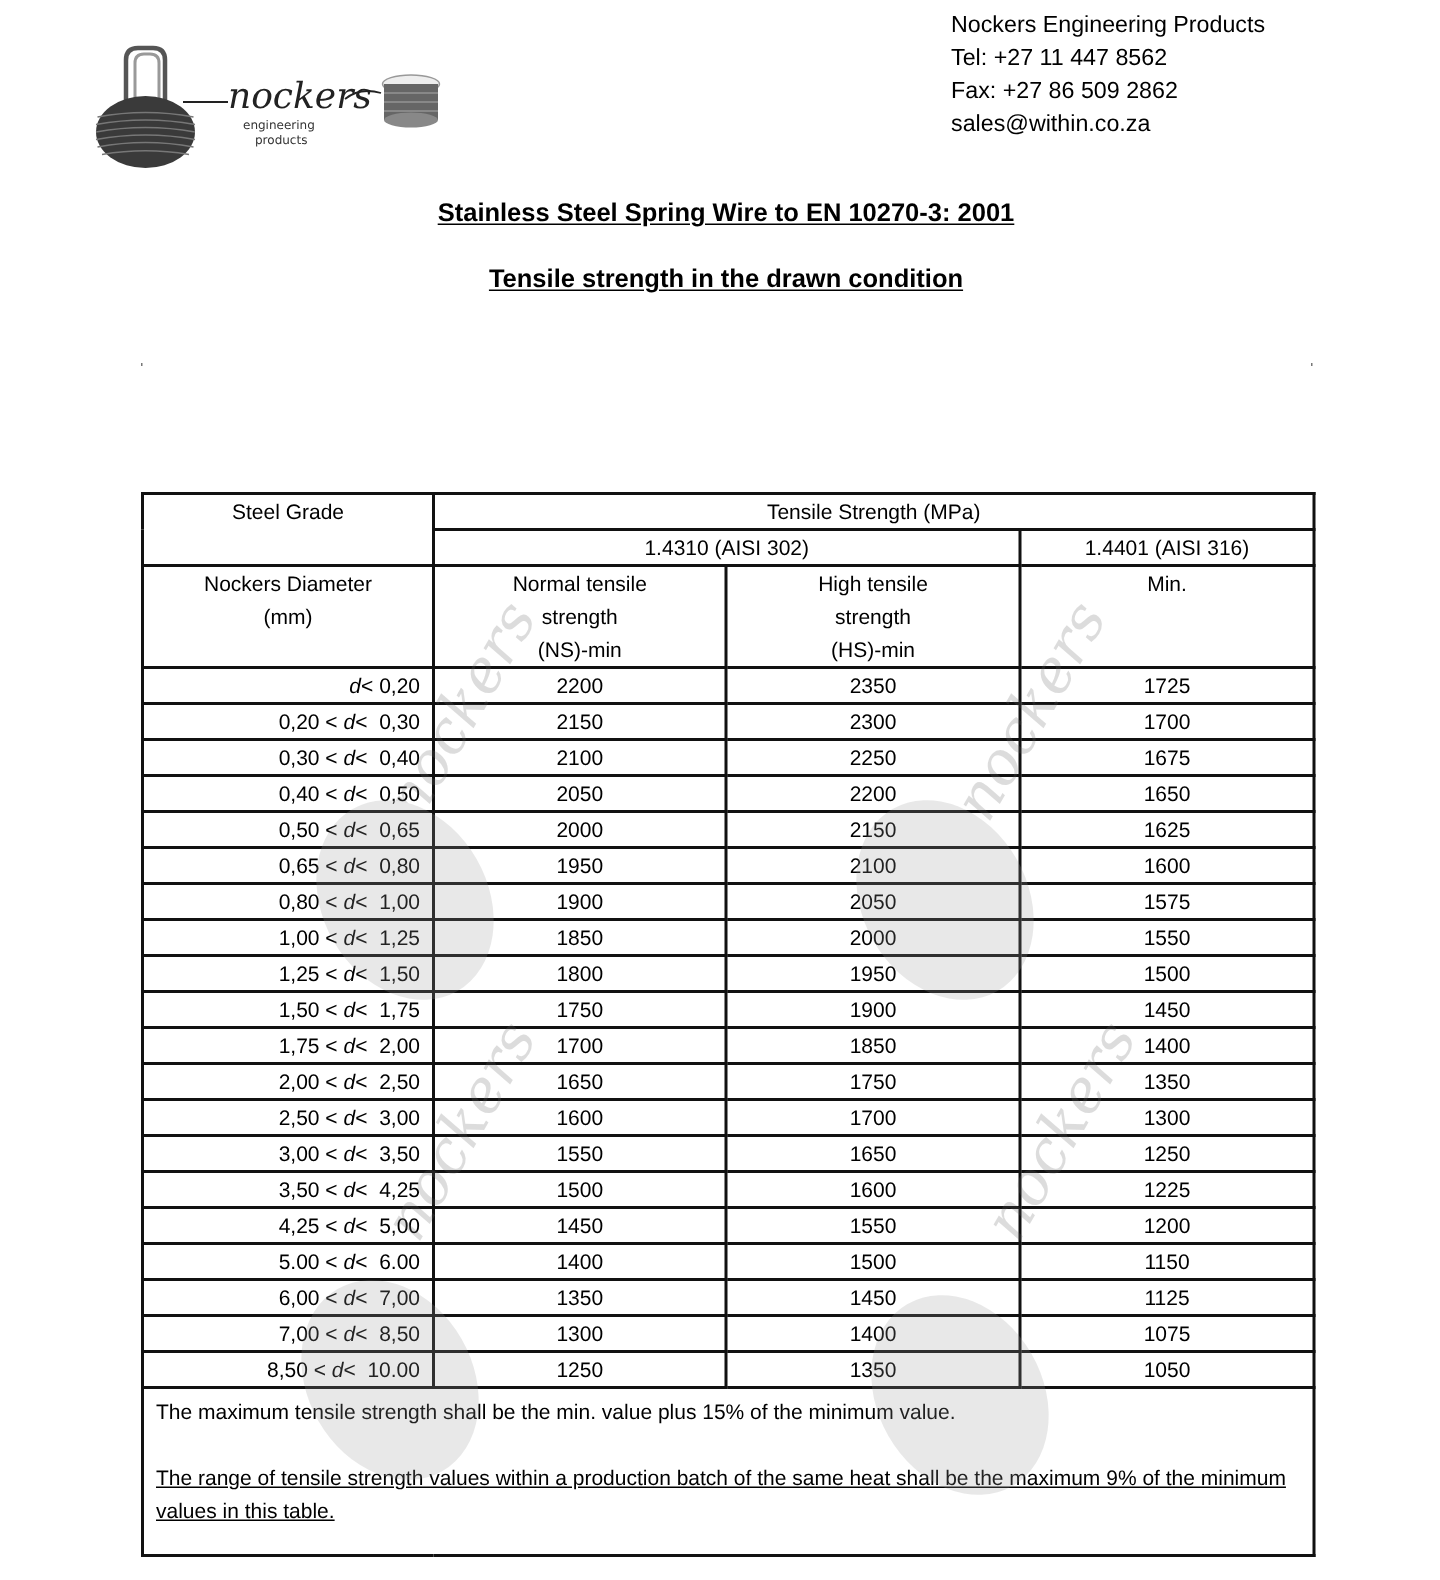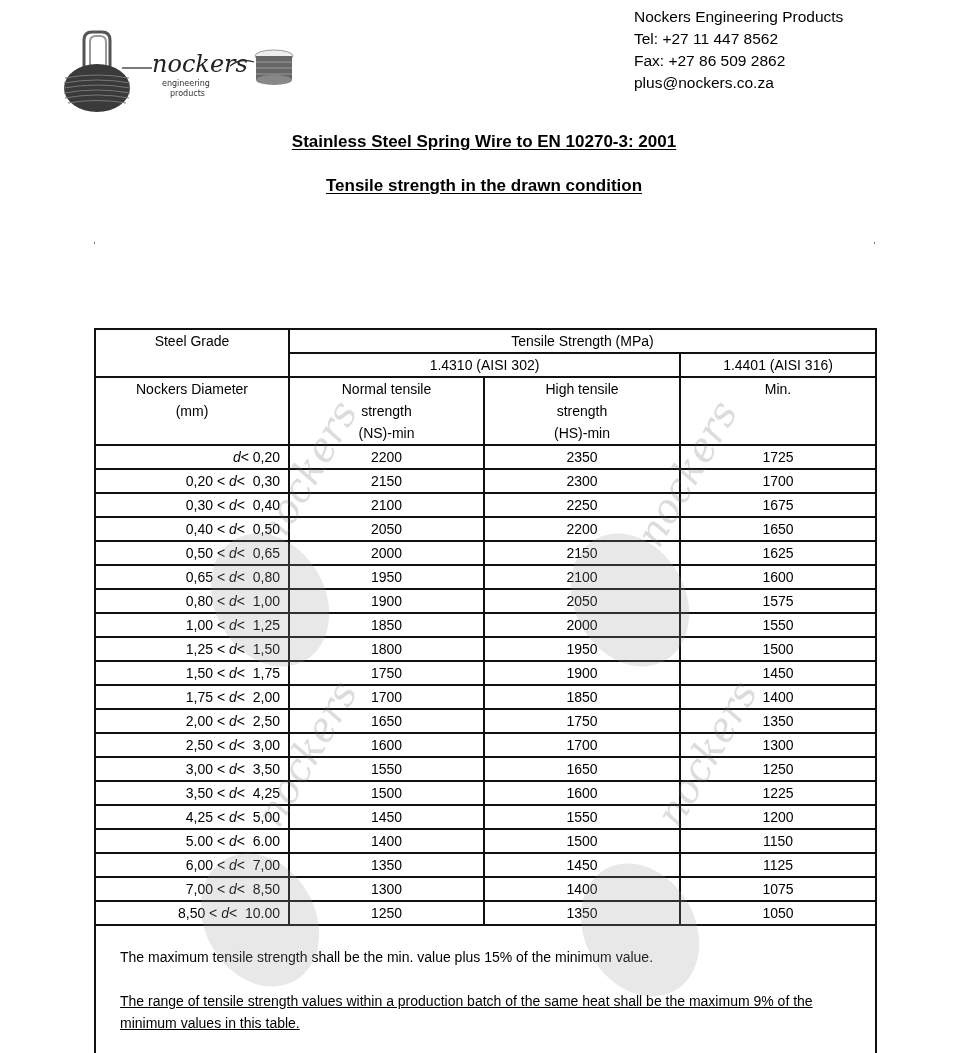--- a/index.html
+++ b/index.html
@@ -15,21 +15,21 @@
 
   .tick { position:absolute; width:1px; height:2px; background:#777; top:242px; }
 
   .watermark { position:absolute; pointer-events:none; opacity:0.22; }
 
   table.spec { position:absolute; left:94px; top:328px; width:781px; border-collapse:collapse; font-size:14px; table-layout:fixed; }
   table.spec td { border:2px solid #111; padding:0 4px; line-height:22px; text-align:center; vertical-align:top; }
   table.spec td.dia { text-align:right; padding-right:8px;margin-left:24px; }
   table.spec tr.data td { height:21px; padding-top:0; }
   table.spec td.notes { text-align:left; padding:4px 8px 18px 8px; height:88px; line-height:22px; }
-  .notes p { margin:16px; }
+  .notes p { margin:0; }
   .notes p + p { margin-top:22px;text-decoration:underline; }
   i.d { font-style:italic; }
 </style>
 </head>
 <body>
 
 <div class="logo">
   <svg width="250" height="92" viewBox="0 0 250 92">
 
     <path d="M22 50 V12 Q22 4 30 4 H40 Q48 4 48 12 V50" fill="none" stroke="#555" stroke-width="3"></path>
@@ -59,21 +59,21 @@
         <path d="M194 46 H230"></path>
       </g>
     <ellipse cx="212" cy="52" rx="18" ry="5" fill="#888"></ellipse>
   </svg>
 </div>
 
 <div class="contact">
   <div>Nockers Engineering Products</div>
   <div>Tel: +27 11 447 8562</div>
   <div>Fax: +27 86 509 2862</div>
-  <div>plus@nockers.co.za</div>
+  <div>sales@within.co.za</div>
 </div>
 
 <div class="title t1">Stainless Steel Spring Wire to EN 10270-3: 2001</div>
 <div class="title t2">Tensile strength in the drawn condition</div>
 
 <div class="tick" style="left:94px"></div>
 <div class="tick" style="left:874px"></div>
 
 <table class="spec">
   <colgroup>

